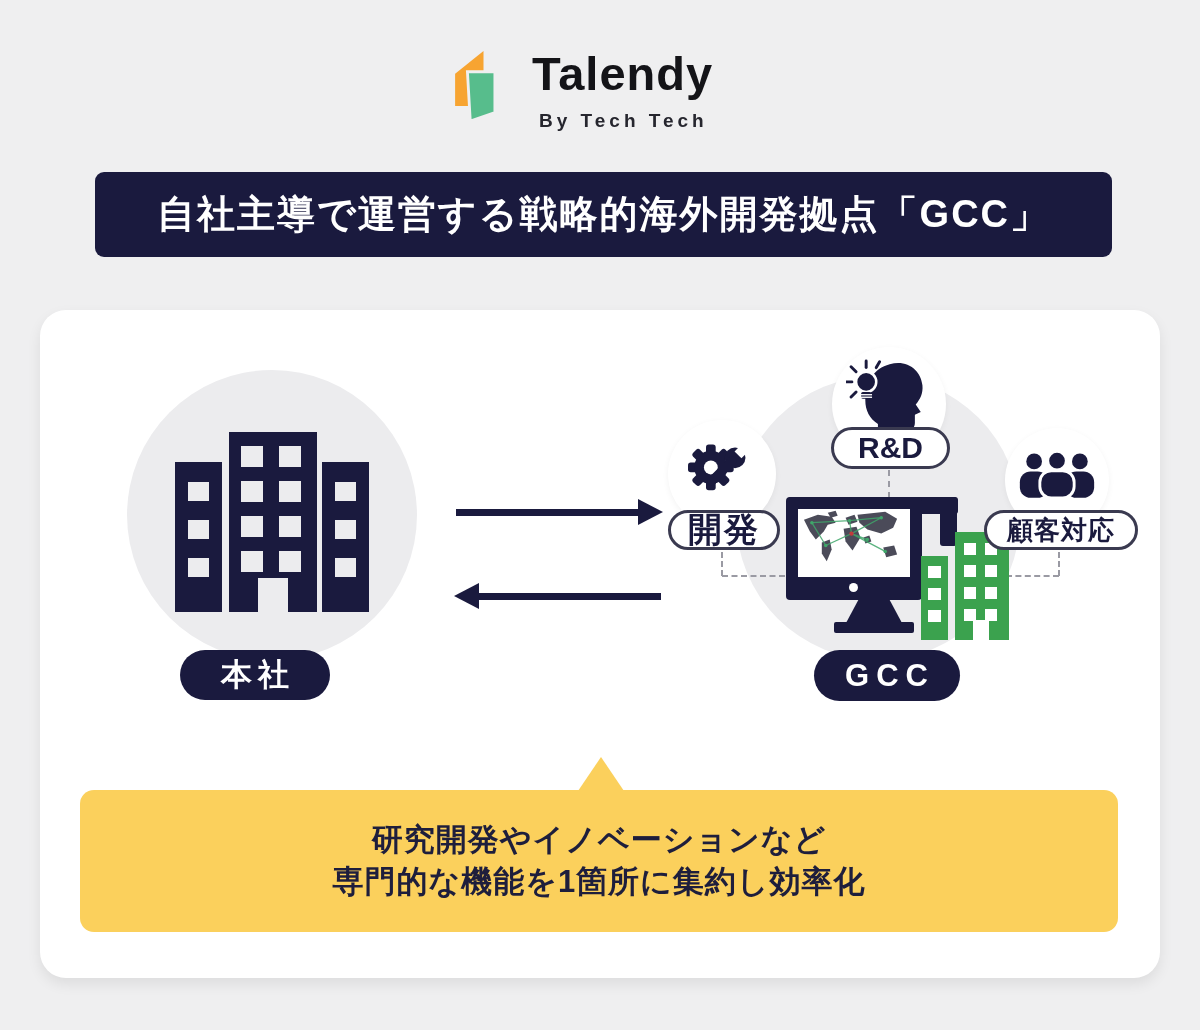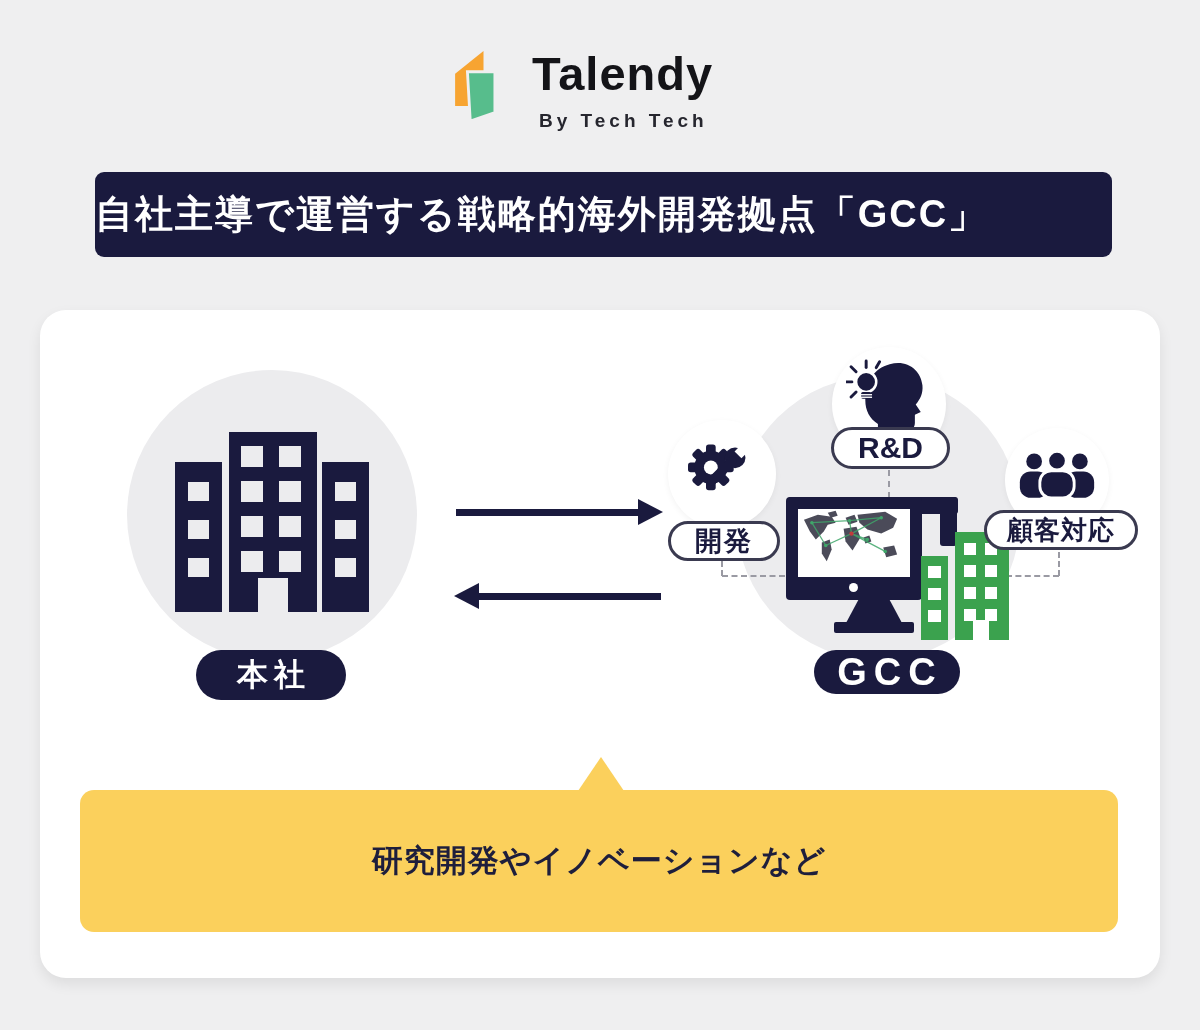--- a/index.html
+++ b/index.html
@@ -19,21 +19,21 @@
   }
   .brand-sub{
     position:absolute;left:539px;top:110px;
     font-size:19px;font-weight:bold;color:#26262E;letter-spacing:4px;
   }
 
   
   .title-banner{
     position:absolute;left:95px;top:172px;width:1017px;height:85px;
     background:#1A1A3E;border-radius:9px;
-    display:flex;align-items:center;
+    display:flex;align-items:center;justify-content:center;
   }
   .title-banner span{
     color:#FFFFFF;font-size:38px;font-weight:bold;letter-spacing:2px;white-space:nowrap;
   }
 
   
   .card{
     position:absolute;left:40px;top:310px;width:1120px;height:668px;
     background:#FFFFFF;border-radius:26px;
     box-shadow:0 6px 14px rgba(0,0,0,.08);
@@ -43,22 +43,22 @@
   .hq-circle{
     position:absolute;left:127px;top:370px;width:290px;height:290px;
     background:#ECECEE;border-radius:50%;
   }
   .hq-building{position:absolute;left:175px;top:432px;}
   .pill-solid{
     position:absolute;background:#1A1A3E;border-radius:26px;
     display:flex;align-items:center;justify-content:center;
     color:#FFFFFF;font-weight:bold;
   }
-  .hq-pill{left:196px;top:650px;width:150px;height:50px;font-size:31px;letter-spacing:6px;}
-  .gcc-pill{left:814px;top:650px;width:146px;height:44px;font-size:38px;letter-spacing:7px;}
+  .hq-pill{left:180px;top:650px;width:150px;height:50px;font-size:31px;letter-spacing:6px;}
+  .gcc-pill{left:814px;top:650px;width:146px;height:51px;font-size:31px;letter-spacing:7px;}
   .pill-solid span{transform:translateX(3px);} 
 
   
   .arrow-line{position:absolute;height:7px;background:#1A1A3E;}
   .arrow-head{position:absolute;width:0;height:0;border-top:13px solid transparent;border-bottom:13px solid transparent;}
   .a-right-line{left:456px;top:509px;width:183px;}
   .a-right-head{left:638px;top:499px;border-left:25px solid #1A1A3E;}
   .a-left-line{left:478px;top:593px;width:183px;}
   .a-left-head{left:454px;top:583px;border-right:25px solid #1A1A3E;}
 
@@ -73,21 +73,21 @@
   }
   .sat-dev{left:668px;top:420px;width:108px;height:108px;}
   .sat-rd{left:832px;top:347px;width:114px;height:114px;}
   .sat-people{left:1005px;top:428px;width:104px;height:104px;}
 
   .pill-outline{
     position:absolute;background:#FFFFFF;border:3px solid #3A3A50;border-radius:23px;
     display:flex;align-items:center;justify-content:center;
     color:#1A1A3E;font-weight:bold;box-sizing:border-box;
   }
-  .dev-pill{left:668px;top:510px;width:112px;height:40px;font-size:27px;letter-spacing:2px;margin-top:11px;}
+  .dev-pill{left:668px;top:510px;width:112px;height:40px;font-size:34px;letter-spacing:2px;}
   .rd-pill{left:831px;top:427px;width:119px;height:42px;font-size:30px;}
   .cust-pill{left:984px;top:510px;width:154px;height:40px;font-size:26px;letter-spacing:1px;}
 
   .dash-v{position:absolute;width:0;border-left:2px dashed #9A9AA3;}
   .dash-h{position:absolute;height:0;border-top:2px dashed #9A9AA3;}
   .dash-rd{left:888px;top:470px;height:28px;}
   .dash-dev-v{left:721px;top:552px;height:24px;}
   .dash-dev-h{left:722px;top:575px;width:63px;}
   .dash-cust-v{left:1058px;top:552px;height:24px;}
   .dash-cust-h{left:1006px;top:575px;width:53px;}
@@ -292,15 +292,16 @@
     <span>R&amp;D</span>
   </div>
 
   <div class="pill-solid gcc-pill">
     <span>GCC</span>
   </div>
 
   <div class="callout-tip"></div>
   <div class="callout">
     <div class="callout-line">研究開発やイノベーションなど</div>
+    <div class="callout-line">専門的な機能を1箇所に集約し効率化</div>
   </div>
 
 </div>
 
 </body></html>

